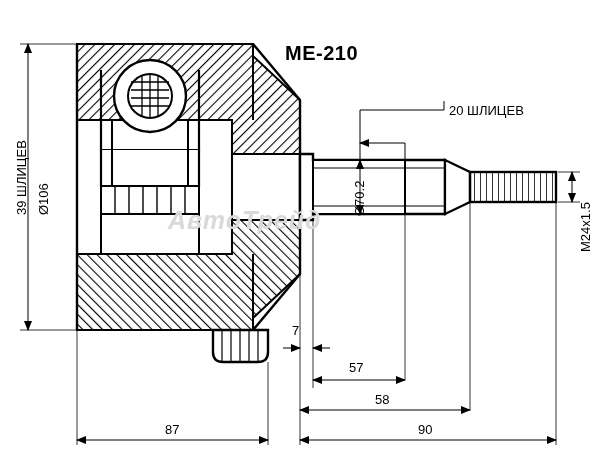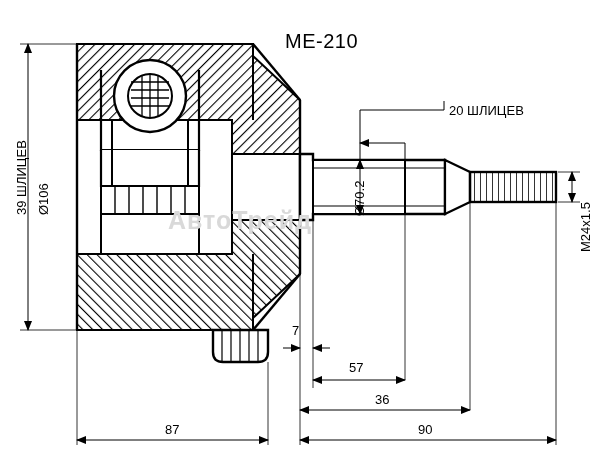--- a/index.html
+++ b/index.html
@@ -29,36 +29,38 @@
     height: 450px;
   }
   .lbl {
     position: absolute;
     font-family: "Liberation Sans", sans-serif;
     color: #000000;
     white-space: nowrap;
   }
   .title {
     font-size: 20px;
-    font-weight: normal;
+    font-weight: bold;
     letter-spacing: 0.5px;
+    margin-top: 12px;
   }
   .dim {
     font-size: 13px;
   }
   .rot-left {
     transform: rotate(-90deg);
     transform-origin: left top;
   }
   .watermark {
     position: absolute;
     left: 168px;
     top: 206px;
     font-size: 25px;
     font-weight: bold;
+    font-style: italic;
     color: #d9d9d9;
     letter-spacing: 1px;
     user-select: none;
   }
 </style>
 </head>
 <body>
 
 <div id="stage">
 
@@ -205,21 +207,21 @@
   <div class="lbl dim" style="left:449px; top:103px;">20 ШЛИЦЕВ</div>
 
   <div class="lbl dim rot-left" style="left:352px; top:216px;">Ø70.2</div>
 
   <div class="lbl dim rot-left" style="left:578px; top:252px;">M24x1.5</div>
 
   <div class="lbl dim" style="left:292px; top:323px;">7</div>
 
   <div class="lbl dim" style="left:349px; top:360px;">57</div>
 
-  <div class="lbl dim" style="left:375px; top:392px;">36</div>
+  <div class="lbl dim" style="left:375px; top:392px;">58</div>
 
   <div class="lbl dim" style="left:165px; top:422px;">87</div>
 
   <div class="lbl dim" style="left:418px; top:422px;">90</div>
 
   <div class="watermark">АвтоТрейд</div>
 
 </div>
 
 </body></html>

